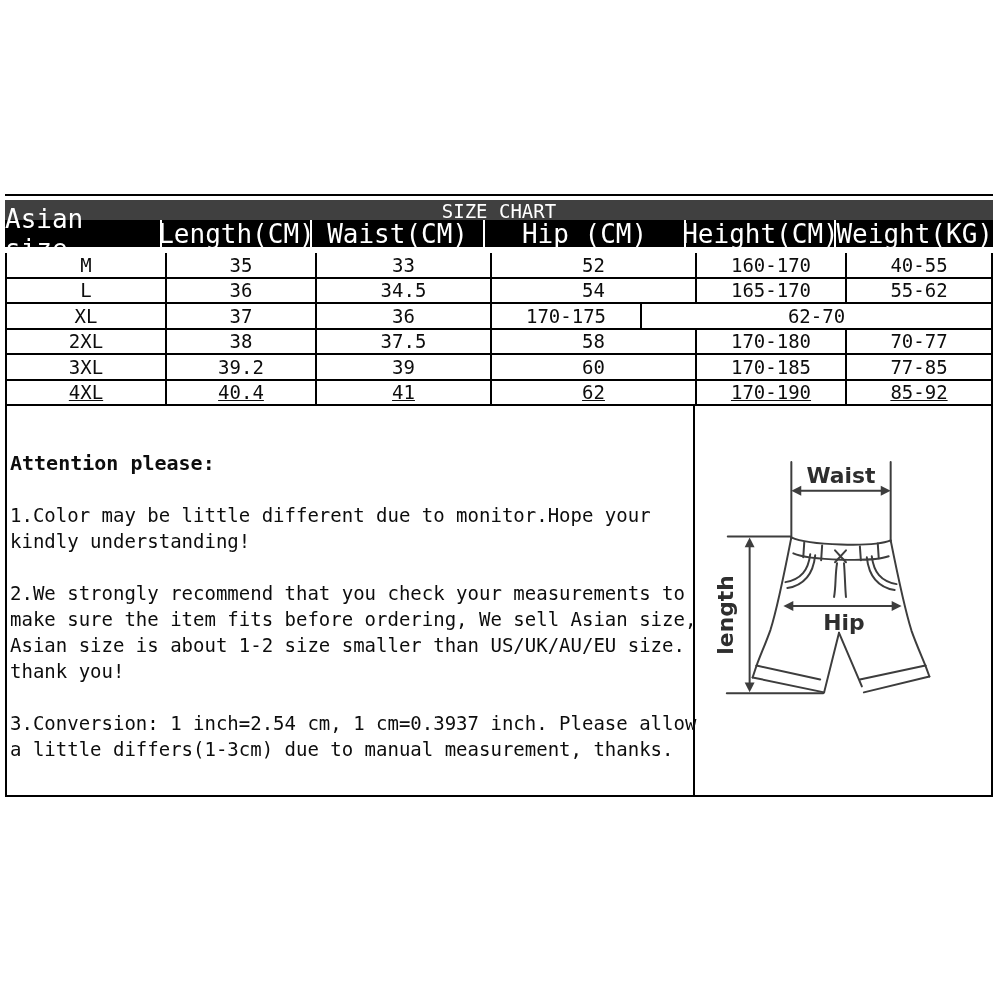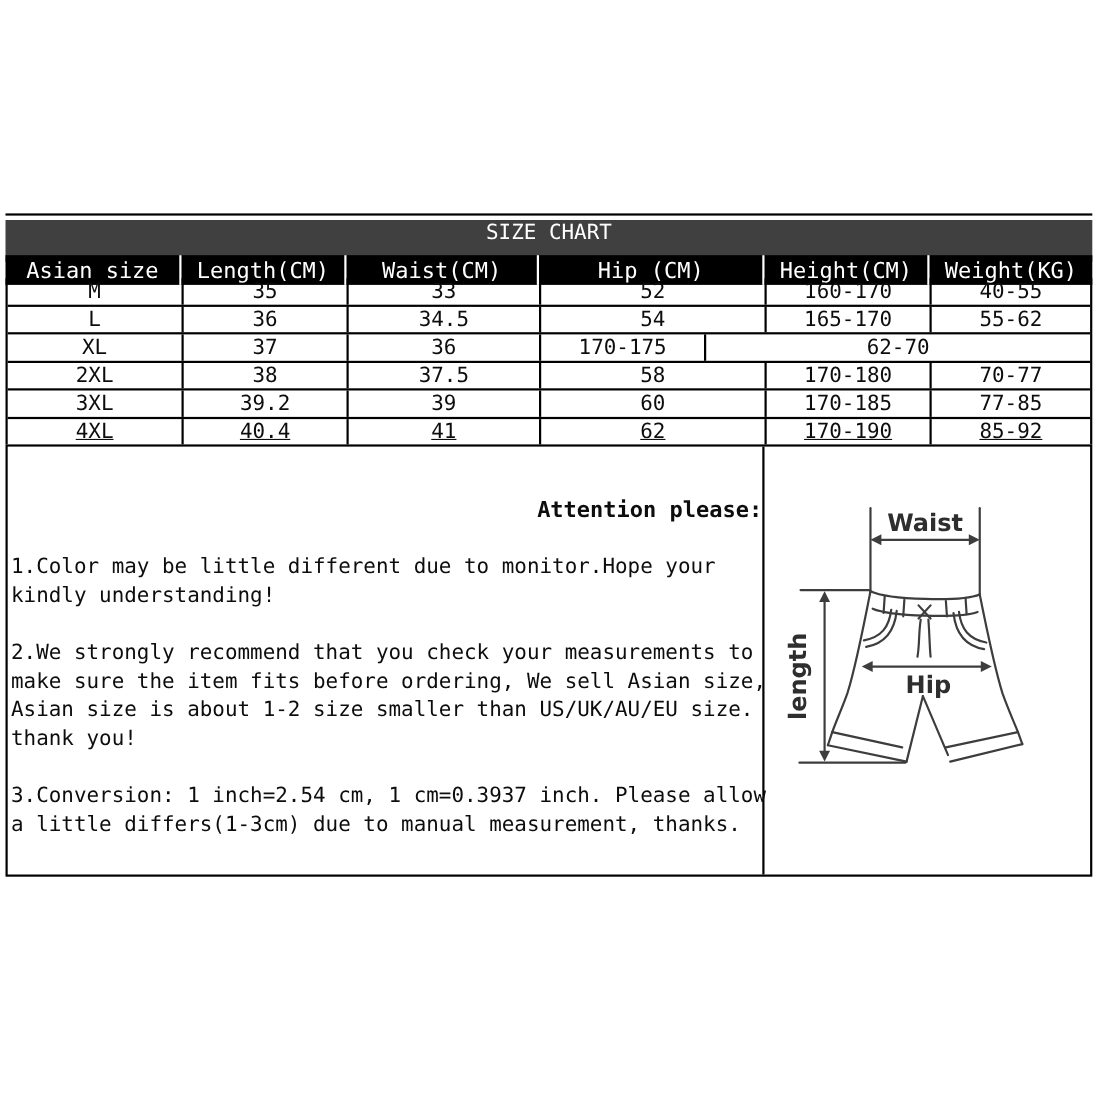--- a/index.html
+++ b/index.html
@@ -8,22 +8,22 @@
     font-family:"DejaVu Sans Mono","Liberation Mono",monospace;
     color:#0d0d0d; overflow:hidden;
   }
   .topline{position:absolute; left:5px; top:194px; width:988px; height:2px; background:#000;}
   .title-band{
     position:absolute; left:5px; top:200px; width:988px; height:38px;
     background:#404040; color:#fff; text-align:center; line-height:22px;
     font-size:19px;
   }
   .header-band{
-    position:absolute; left:5px; top:232px; width:988px; height:27px;
-    background:#000; color:#fff; display:flex; font-size:20px;
+    position:absolute; left:5px; top:220px; width:988px; height:27px;
+    background:#000; color:#fff; display:flex; font-size:26px;
   }
   .header-band .cell{
     box-sizing:border-box; border-right:2px solid #fff;
     display:flex; align-items:center; justify-content:center;
   }
   .header-band .cell:last-child{border-right:none;}
   .tbody{
     position:absolute; left:5px; top:253px; width:988px; height:151px;
     box-sizing:border-box; border-left:2px solid #000; border-right:2px solid #000;
     display:flex; flex-direction:column; font-size:19px;
@@ -38,21 +38,21 @@
   .c0{width:160px;} .c1{width:150px;} .c2{width:175px;} .c3{width:205px;}
   .c4{width:150px;} .c5{flex:1;text-align:right;}
   .lower-box{
     position:absolute; left:5px; top:404px; width:988px; height:393px;
     box-sizing:border-box; border:2px solid #000; display:flex;
   }
   .notes{
     width:688px; box-sizing:border-box; border-right:2px solid #000;
     padding:44px 0 0 3px; font-size:19px;
   }
-  .notes-heading{font-weight:bold; font-size:20px; line-height:26px; white-space:pre;text-align:right;}
+  .notes-heading{font-weight:bold; font-size:20px; line-height:26px; white-space:pre;}
   .note-item{margin-top:26px; line-height:26px; white-space:pre;}
   .diagram{flex:1; position:relative;}
   .diagram svg{position:absolute; left:0; top:0;}
   .dim-label{font-family:"DejaVu Sans","Liberation Sans",sans-serif; font-weight:bold;
     font-size:22px; fill:#2e2e2e;}
 </style>
 </head>
 <body>
 
 <div class="canvas">

